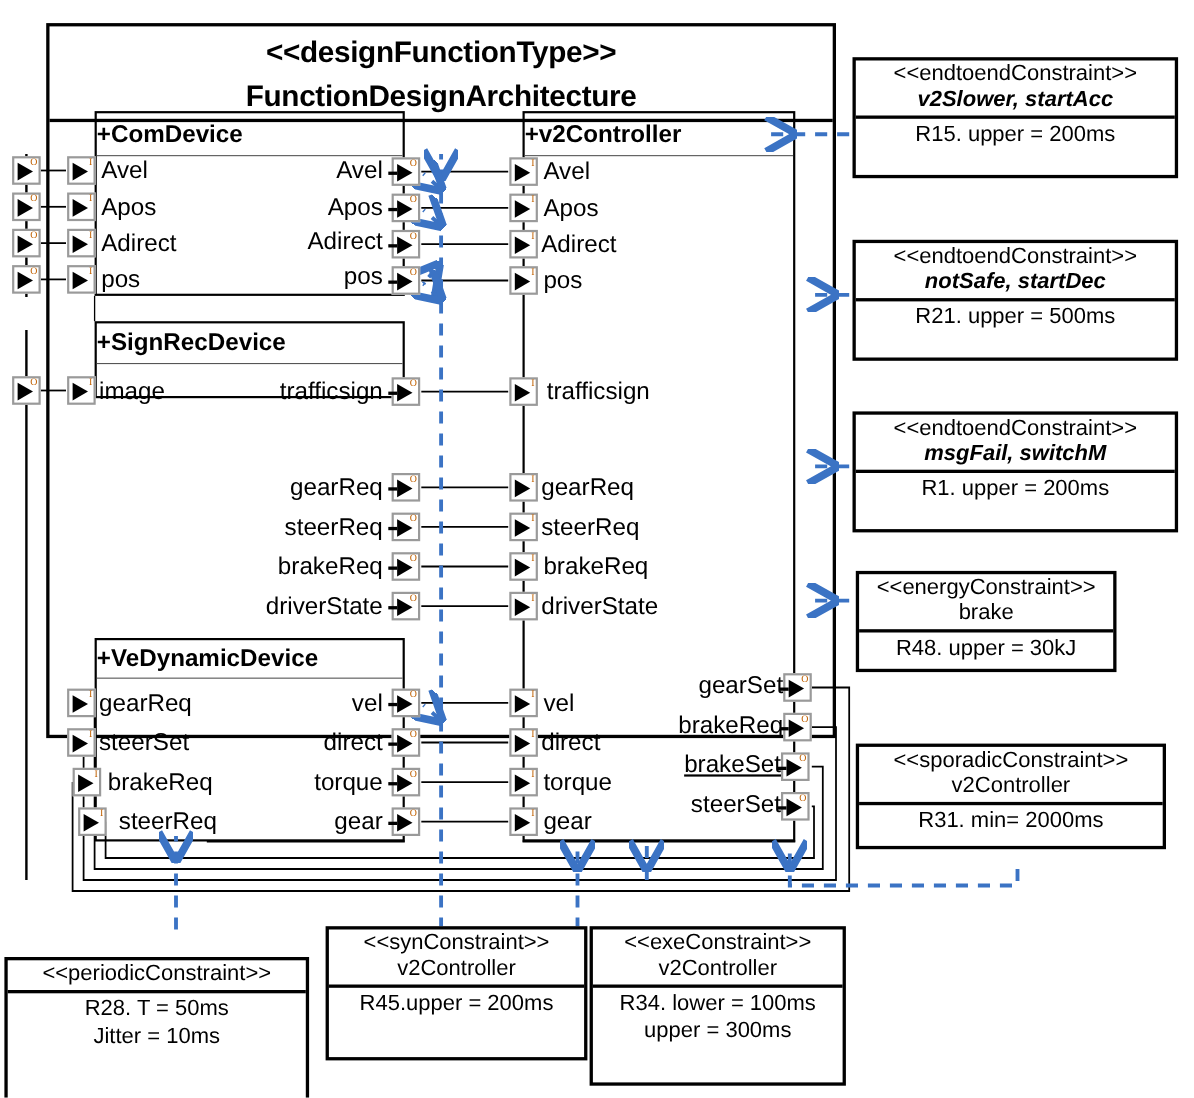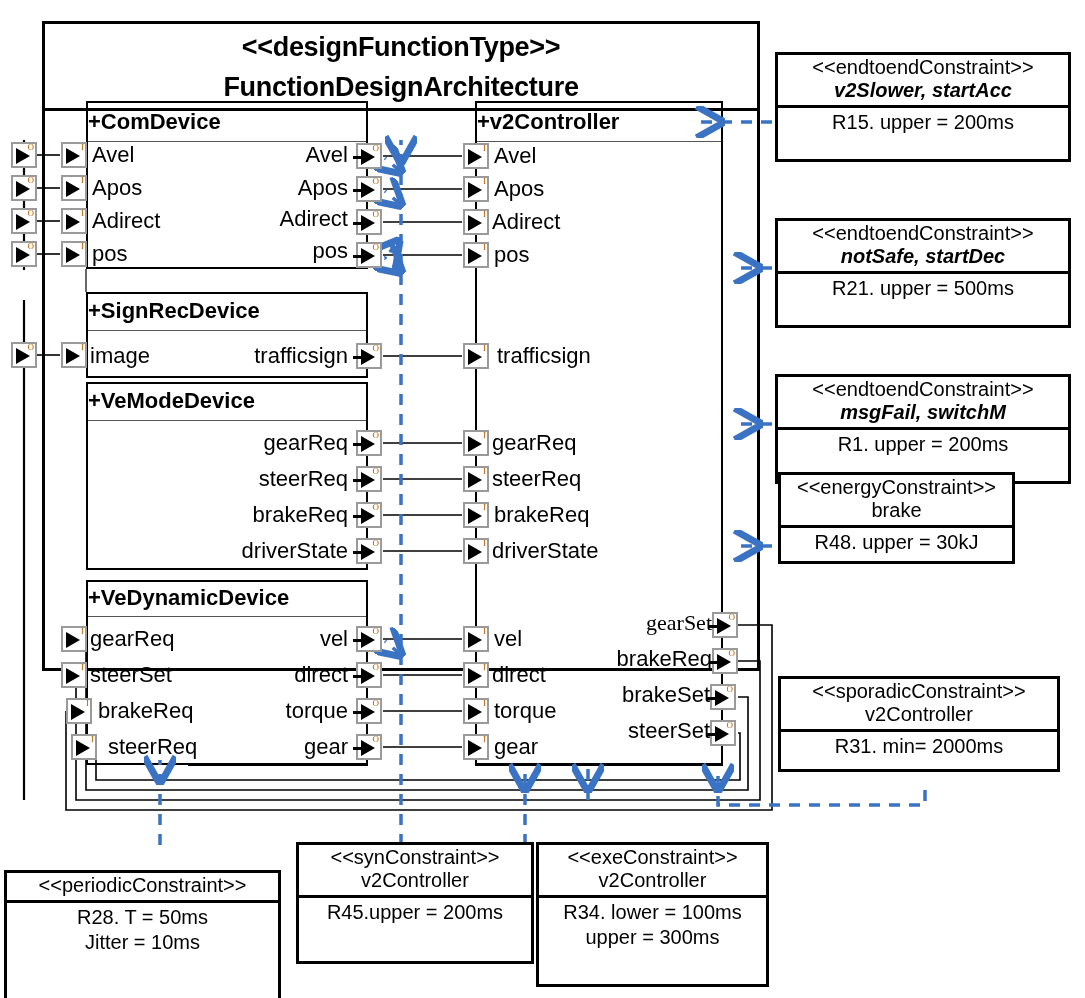--- a/index.html
+++ b/index.html
@@ -49,29 +49,25 @@
     <div class="bigtitle" style="position:absolute;left:0;right:0;top:8px;">&lt;&lt;designFunctionType&gt;&gt;</div>
     <div class="bigtitle" style="position:absolute;left:0;right:0;top:48px;">FunctionDesignArchitecture</div>
     <div class="hdr-sep" style="top:84px;"></div>
   </div>
 
   <div class="box inner" style="left:86px;top:101px;width:282px;height:168px;">
     <div class="devtitle" style="position:absolute;left:0;right:0;top:6px;">+ComDevice</div>
     <div class="title-sep" style="top:38px;"></div>
   </div>
 
-  <div class="box inner" style="left:86px;top:292px;width:282px;height:86px;">
+  <div class="box inner" style="left:86px;top:292px;width:282px;height:70px;">
     <div class="devtitle" style="position:absolute;left:0;right:0;top:4px;">+SignRecDevice</div>
     <div class="title-sep" style="top:36px;"></div>
   </div>
 
-  <div class="box inner" style="left:86px;top:382px;width:282px;height:188px;">
-    <div class="devtitle" style="position:absolute;left:0;right:0;top:4px;">+VeModeDevice</div>
-    <div class="title-sep" style="top:36px;"></div>
-  </div>
 
   <div class="box inner" style="left:86px;top:580px;width:282px;height:185px;">
     <div class="devtitle" style="position:absolute;left:0;right:0;top:3px;">+VeDynamicDevice</div>
     <div class="title-sep" style="top:34px;"></div>
   </div>
 
   <div class="box inner" style="left:475px;top:101px;width:248px;height:664px;">
     <div class="devtitle" style="position:absolute;left:0;right:0;top:6px;">+v2Controller</div>
     <div class="title-sep" style="top:38px;"></div>
   </div>
@@ -394,35 +390,35 @@
     <span class="pl">I</span>
   </div>
   <div class="plabel" style="left:494px;top:700px;">torque</div>
 
   <div class="port" style="left:463px;top:734px;">
     <span class="tri"></span>
     <span class="pl">I</span>
   </div>
   <div class="plabel" style="left:494px;top:736px;">gear</div>
 
-  <div class="plabel r" style="left:560px;width:152px;top:612px;font-family:Liberation Serif, serif;">gearSet</div>
+  <div class="plabel r" style="left:560px;width:152px;top:612px;">gearSet</div>
   <div class="port" style="left:712px;top:612px;">
     <span class="stem"></span>
     <span class="tri"></span>
     <span class="pl">O</span>
   </div>
 
   <div class="plabel r" style="left:540px;width:172px;top:648px;">brakeReq</div>
   <div class="port" style="left:712px;top:648px;">
     <span class="stem"></span>
     <span class="tri"></span>
     <span class="pl">O</span>
   </div>
 
-  <div class="plabel r" style="left:548px;width:162px;top:684px;">brakeSet</div>
+  <div class="plabel r" style="left:548px;width:162px;top:684px;text-decoration:underline;">brakeSet</div>
   <div class="port" style="left:710px;top:684px;">
     <span class="stem"></span>
     <span class="tri"></span>
     <span class="pl">O</span>
   </div>
 
   <div class="plabel r" style="left:548px;width:162px;top:720px;">steerSet</div>
   <div class="port" style="left:710px;top:720px;">
     <span class="stem"></span>
     <span class="tri"></span>
@@ -455,21 +451,21 @@
     <div class="chead">
       <div class="stereo">&lt;&lt;endtoendConstraint&gt;&gt;</div>
       <div class="cname ital">msgFail, switchM</div>
     </div>
     <div class="csep"></div>
     <div class="cbody">
       <div class="cval">R1. upper = 200ms</div>
     </div>
   </div>
 
-  <div class="cbox" style="left:778px;top:472px;width:237px;height:92px;">
+  <div class="cbox" style="left:778px;top:519px;width:237px;height:92px;">
     <div class="chead">
       <div class="stereo">&lt;&lt;energyConstraint&gt;&gt;</div>
       <div class="cname">brake</div>
     </div>
     <div class="csep"></div>
     <div class="cbody">
       <div class="cval">R48. upper = 30kJ</div>
     </div>
   </div>
 

